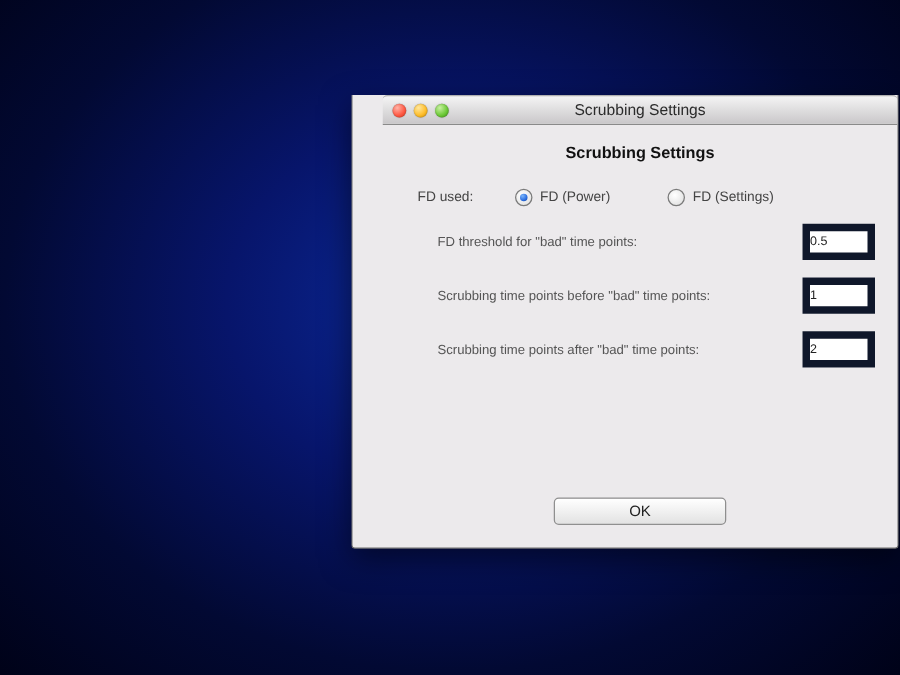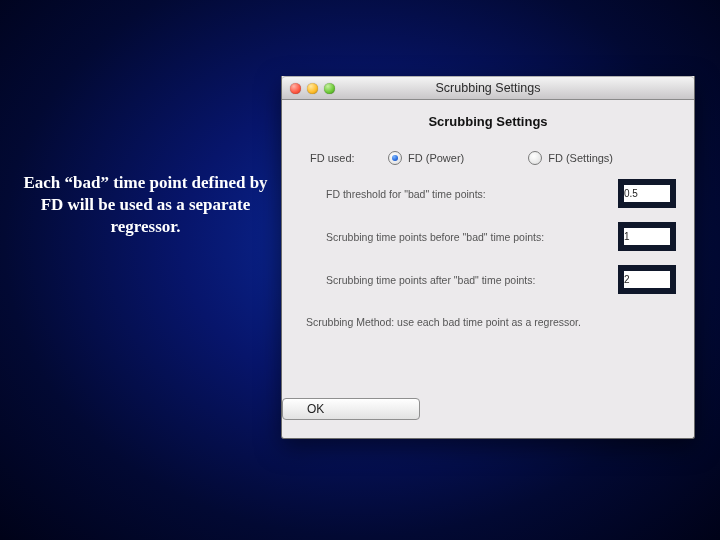--- a/index.html
+++ b/index.html
@@ -10,21 +10,21 @@
   .caption{
     position:absolute;left:18px;top:172px;width:255px;
     color:#fff;text-align:center;font-family:Georgia,"Times New Roman",serif;
     font-weight:bold;font-size:17px;line-height:1.3;
   }
   .window{
     position:absolute;left:281px;top:76px;width:412px;height:362px;
     background:#eceaec;border:1px solid #6b6b6b;border-top:none;
     border-radius:0 0 3px 3px;
     box-shadow:0 8px 24px rgba(0,0,0,0.5);
-    display:flex;flex-direction:column;
+    display:flex;flex-direction:column;padding-left:24px;
   }
   .titlebar{
     height:22px;flex:0 0 22px;
     background:linear-gradient(#f4f4f4,#c9c7c9);
     border-top:1px solid #b0b0b0;
     border-bottom:1px solid #8a8a8a;
     border-radius:4px 4px 0 0;
     display:flex;align-items:center;position:relative;
   }
   .traffic{display:flex;gap:6px;margin-left:8px;}
@@ -37,21 +37,21 @@
     font-size:12.5px;color:#2b2b2b;pointer-events:none;
   }
   .window-body{flex:1;position:relative;}
   .heading{
     text-align:center;font-size:13px;color:#111;font-weight:bold;
     margin-top:14px;
   }
   .row{display:flex;align-items:center;font-size:11px;color:#444;}
   .row-fdtype{margin:22px 0 0 28px;}
   .row-fdtype .lbl{width:78px;}
-  .radio-group{display:flex;gap:64px;}
+  .radio-group{display:flex;gap:46px;}
   .radio{display:flex;align-items:center;gap:6px;}
   .radio-circle{
     width:14px;height:14px;border-radius:50%;
     background:radial-gradient(circle at 40% 35%,#fff,#dcdcdc);
     border:1px solid #7a7a7a;position:relative;box-sizing:border-box;
   }
   .radio-circle.selected::after{
     content:"";position:absolute;left:3px;top:3px;width:6px;height:6px;border-radius:50%;
     background:radial-gradient(circle at 35% 30%,#7bb6fb,#2a6de0 60%,#124099);
   }
@@ -61,36 +61,35 @@
   }
   .setting-row .slabel{flex:1;text-align:left;}
   .setting-row .field{
     width:46px;height:17px;background:#fff;border:6px solid #0f172a;
     border-radius:0;font-size:10px;color:#222;line-height:17px;
   }
   .note{
     margin:22px 18px 0 24px;font-size:10.5px;color:#555;text-align:left;
   }
   .ok-wrap{
-    position:absolute;left:0;right:0;bottom:18px;text-align:left;
+    position:absolute;left:0;right:0;bottom:18px;text-align:center;
   }
   .ok-btn{
     display:inline-block;min-width:88px;padding:3px 24px;
     font-size:12px;color:#222;
     background:linear-gradient(#ffffff,#e2e2e2);
     border:1px solid #8f8f8f;border-radius:4px;
     box-shadow:0 1px 0 #fff inset;
   }
 </style>
 </head>
 <body>
 
 <div class="stage">
 
-  <div class="caption">Each “bad” time point defined by FD will be used as a separate regressor.</div>
 
   <div class="window">
     <div class="titlebar">
       <div class="traffic">
         <div class="tl red"></div>
         <div class="tl yellow"></div>
         <div class="tl green"></div>
       </div>
       <div class="titlebar-title">Scrubbing Settings</div>
     </div>
@@ -121,21 +120,20 @@
       <div class="setting-row">
         <span class="slabel">Scrubbing time points before "bad" time points:</span>
         <span class="field">1</span>
       </div>
 
       <div class="setting-row">
         <span class="slabel">Scrubbing time points after "bad" time points:</span>
         <span class="field">2</span>
       </div>
 
-      <div class="note">Scrubbing Method: use each bad time point as a regressor.</div>
 
       <div class="ok-wrap">
         <span class="ok-btn">OK</span>
       </div>
 
     </div>
   </div>
 
 </div>
 

